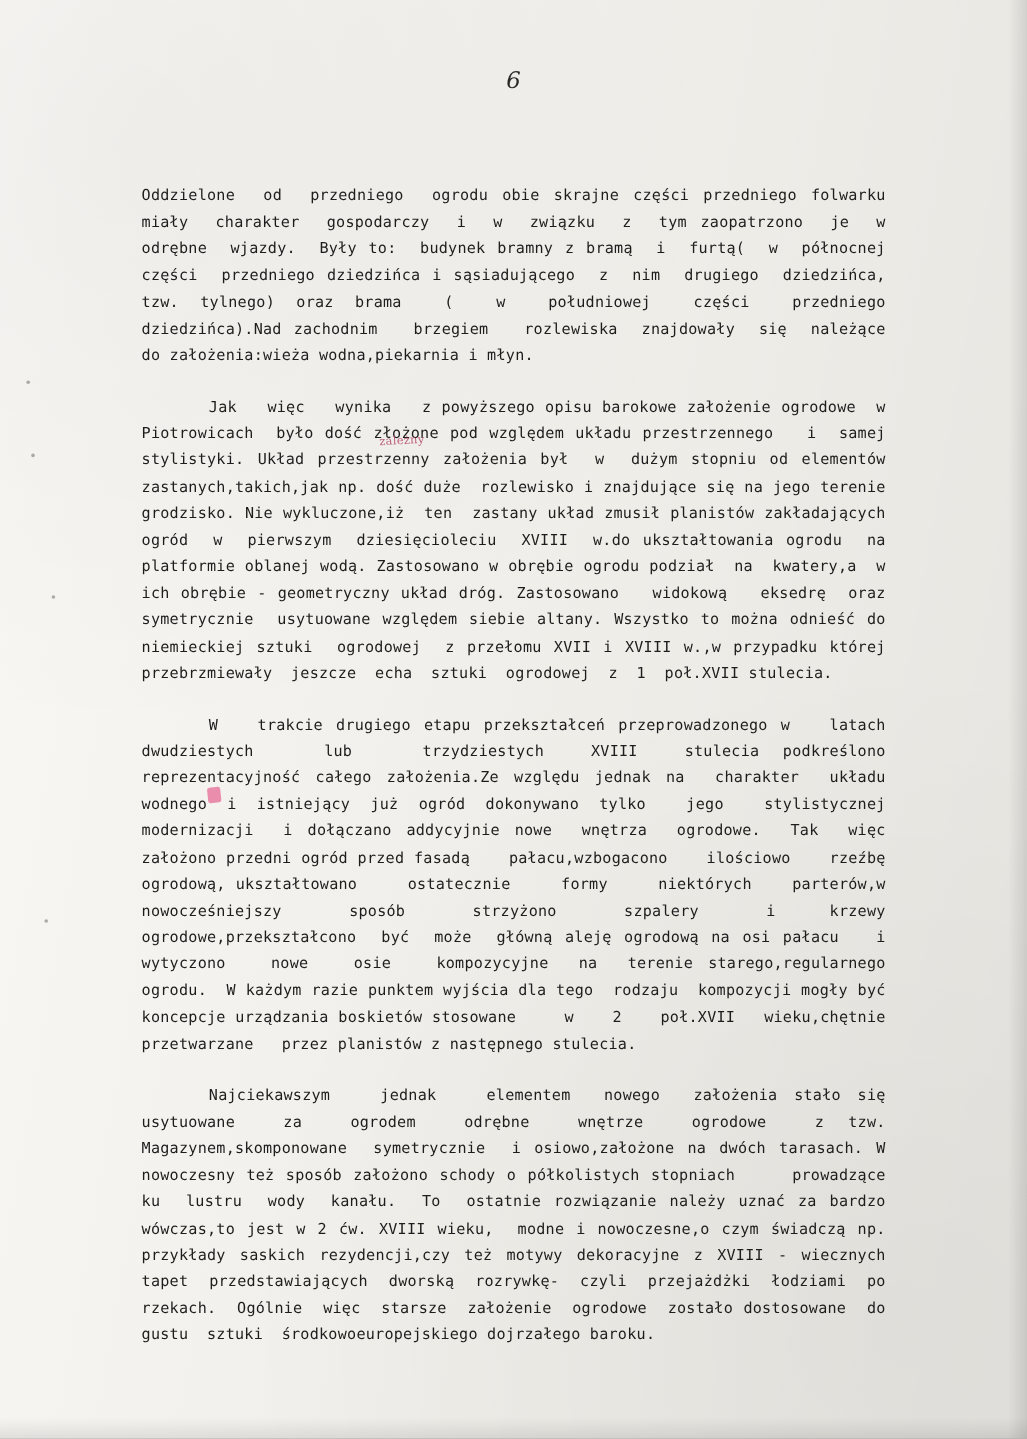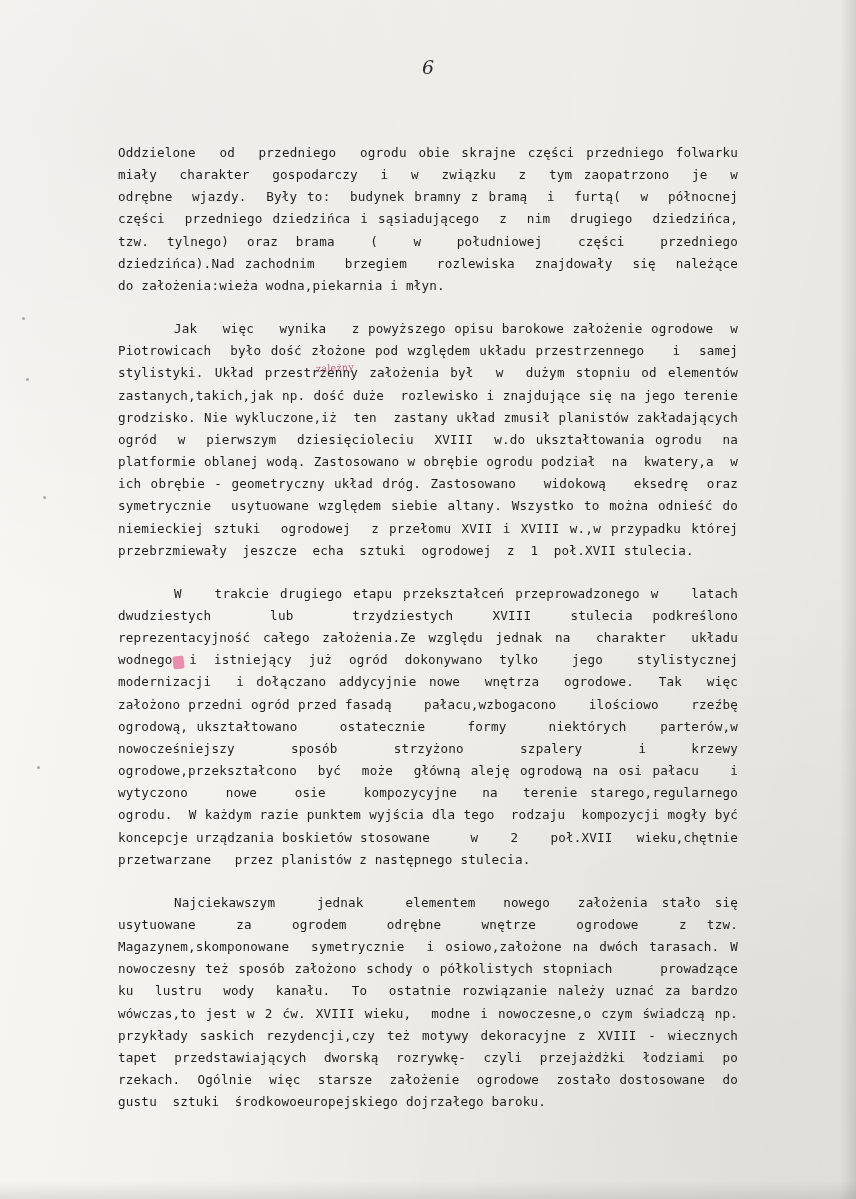--- a/index.html
+++ b/index.html
@@ -32,21 +32,21 @@
     left: 0;
     right: 0;
     text-align: center;
     font-family: "DejaVu Serif", serif;
     font-style: italic;
     font-size: 19px;
     color: #2a2a2a;
   }
   .body-text {
     position: absolute;
-    top: 142px;
+    top: 152px;
     left: 118px;
     width: 620px;
     font-size: 12.6px;
     line-height: 22.15px;
     color: #1d1d1d;
     letter-spacing: 0.2px;
   }
   .body-text p {
     margin: 0;
     text-align: justify;

